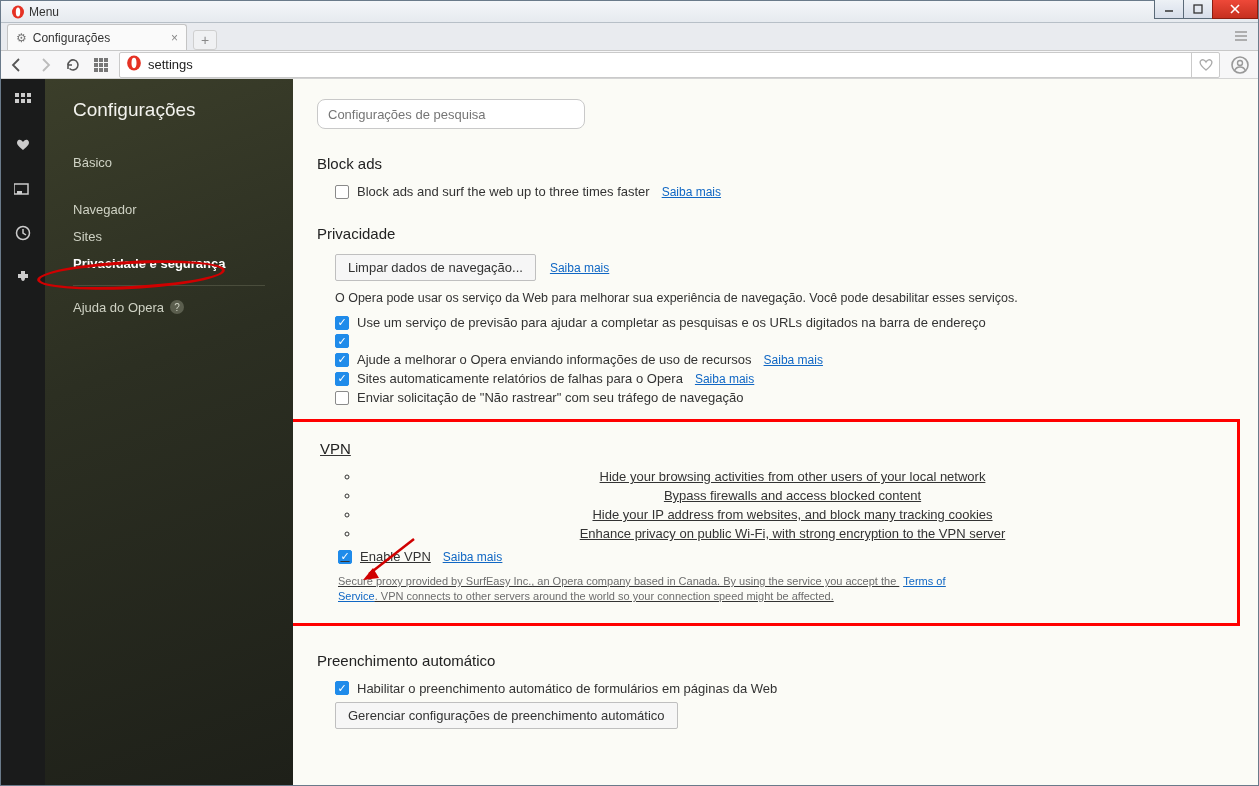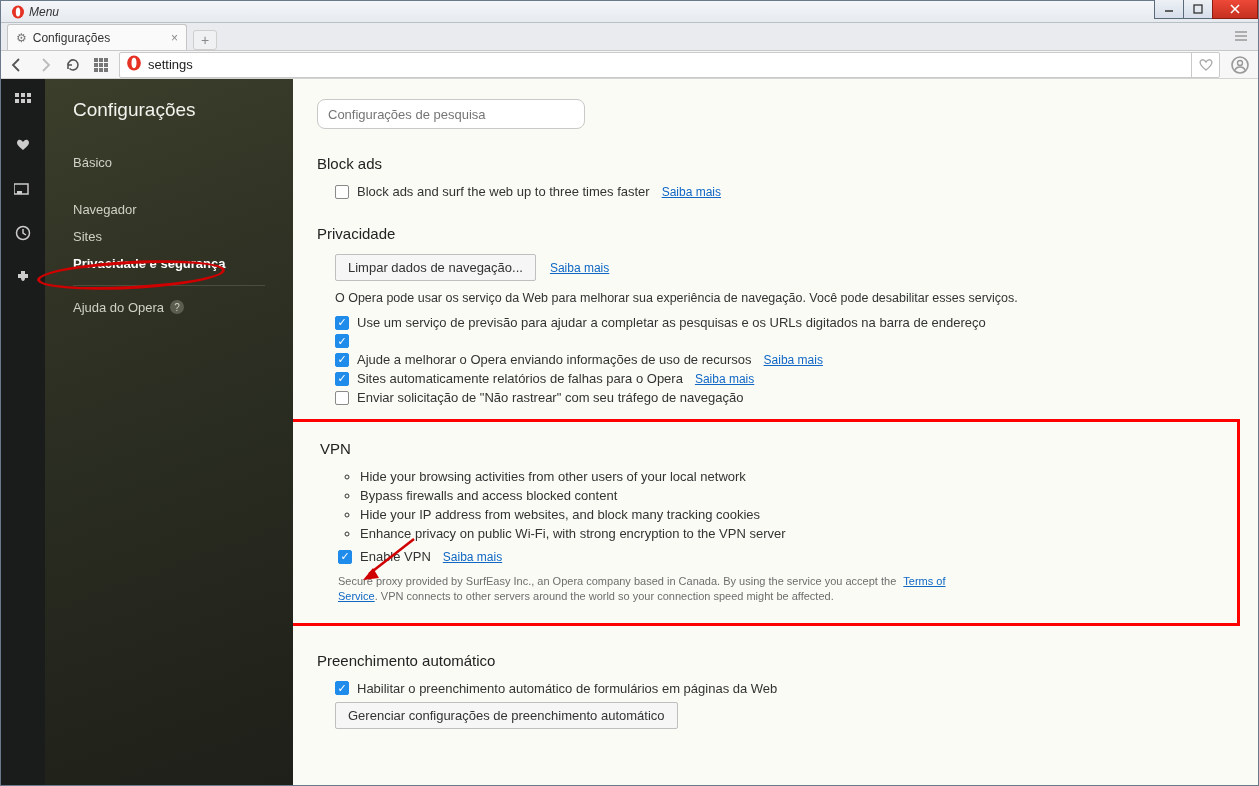--- a/index.html
+++ b/index.html
@@ -1,20 +1,20 @@
 <!DOCTYPE html>
 <html><head>
 <meta charset="utf-8">
 <style>
 * { box-sizing: border-box; margin: 0; padding: 0; font-family: "Segoe UI", Tahoma, sans-serif; }
 html, body { width: 1259px; height: 786px; overflow: hidden; }
 
 
 .window { width: 1259px; height: 786px; border: 1px solid #6a7a8a; background: #fff; position: relative; display: flex; flex-direction: column; }
-.titlebar { height: 22px; background: linear-gradient(#f4f6f9,#e6eaef); border-bottom: 1px solid #b7bfc7; display: flex; align-items: center; padding: 0 4px; font-size: 12px; color: #333; font-style: italic; }
+.titlebar { height: 22px; background: linear-gradient(#f4f6f9,#e6eaef); border-bottom: 1px solid #b7bfc7; display: flex; align-items: center; padding: 0 4px; font-size: 12px; color: #333; }
 .titlebar .menu-btn { display: flex; align-items: center; gap: 4px; padding: 0 6px; cursor: pointer; }
 .titlebar .menu-btn .opera-o { display:inline-flex; }
 .titlebar .spacer { flex: 1; }
 .win-btns { display: flex; position:absolute; right:0; top:-2px; }
 .win-btn { width: 30px; height: 20px; border:1px solid #5a6a78; border-top:none; background: linear-gradient(#eef2f6,#d7deea); display:flex; align-items:center; justify-content:center; font-size:10px; margin-left:-1px; }
 .win-btn.close { width:46px; background: linear-gradient(#f04a3a,#c6301f); color:#fff; border-color:#8b1d10; }
 .win-btn svg { pointer-events:none; }
 
 
 .tabstrip { height: 28px; background: #e9ebef; border-bottom: 1px solid #c8c8c8; display:flex; align-items: flex-end; padding-left: 6px; position: relative; }
@@ -55,22 +55,22 @@
 .section-h { font-size:15px; color:#222; margin:26px 0 12px 0; font-weight:400; }
 .row { display:flex; align-items:center; gap:8px; margin:4px 0 4px 18px; }
 .chk { width:14px; height:14px; border:1px solid #8a8a8a; border-radius:2px; background:#fff; display:inline-flex; align-items:center; justify-content:center; cursor:pointer; flex-shrink:0; }
 .chk.checked { background:#1f8bea; border-color:#1f8bea; }
 .chk.checked::after { content:"✓"; color:#fff; font-size:11px; line-height:1; }
 .lbl { color:#333; }
 .link { color:#1067c4; text-decoration:underline; cursor:pointer; margin-left:4px; font-size:12px; }
 .btn { display:inline-block; padding:5px 12px; border:1px solid #bfbfbf; background:#f6f6f6; font-size:13px; color:#333; cursor:pointer; border-radius:2px; }
 .privacy-desc { margin:10px 0 10px 18px; color:#333; font-size:12.5px; }
 .bullets { list-style: circle; margin:8px 0 8px 40px; color:#333; font-size:13px; }
-.bullets li { margin:4px 0; }
-.vpn-box { border:3px solid #ff0000; margin:14px -6px 0 -46px; padding:18px 12px 18px 46px; position:relative; }
+.bullets li { margin:4px 0;text-align:center; }
+.vpn-box { border:3px solid #ff0000; margin:14px -6px 0 -46px; padding:18px 12px 18px 46px; position:relative;text-decoration:underline; }
 .vpn-arrow { position:absolute; left:85px; top:112px; pointer-events:none; }
 .fineprint { font-size:11px; color:#6d6d6d; margin:10px 0 0 18px; line-height:1.4; max-width:620px; }
 .fineprint .link { font-size:11px; }
 </style>
 </head>
 <body>
 
 <div class="window">
 
   <div class="titlebar">

